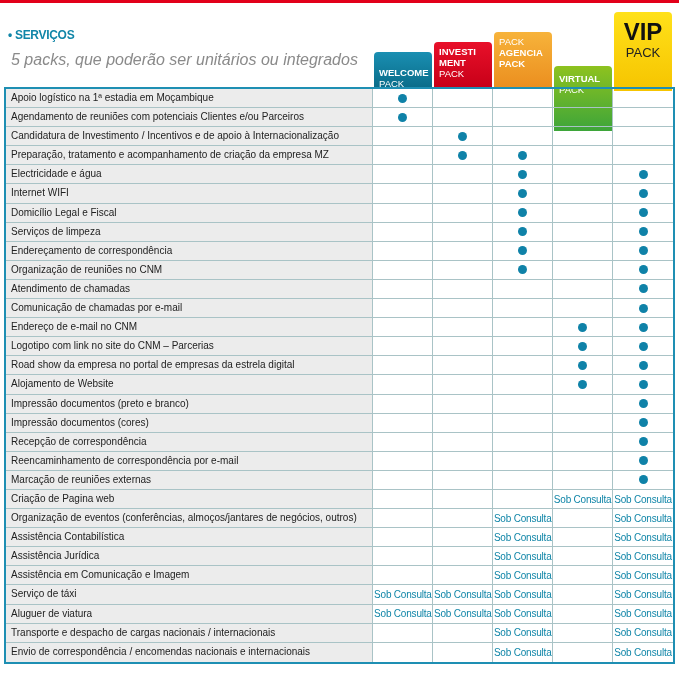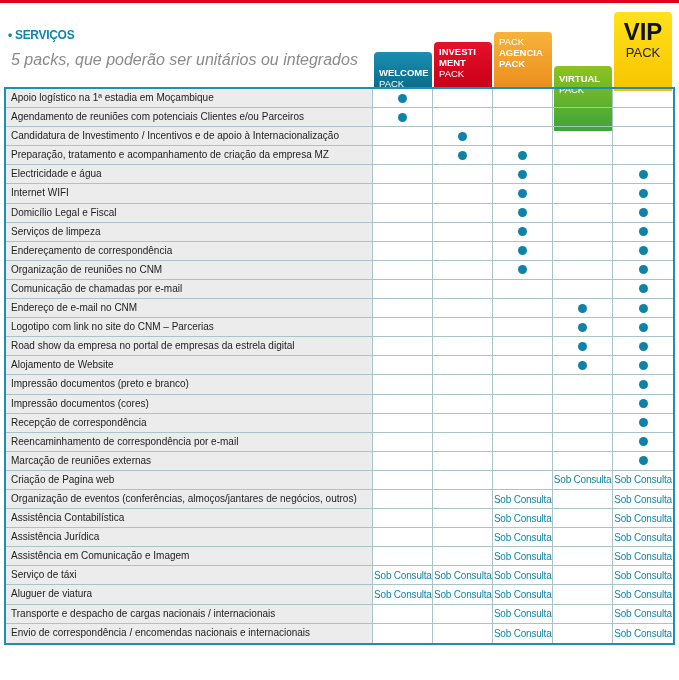--- a/index.html
+++ b/index.html
@@ -168,20 +168,30 @@
       <div class="cell"></div>
       <div class="cell">
         <span class="dot"></span>
       </div>
       <div class="cell"></div>
       <div class="cell">
         <span class="dot"></span>
       </div>
     </div>
     <div class="row">
+      <div class="label">Atendimento de chamadas</div>
+      <div class="cell"></div>
+      <div class="cell"></div>
+      <div class="cell"></div>
+      <div class="cell"></div>
+      <div class="cell">
+        <span class="dot"></span>
+      </div>
+    </div>
+    <div class="row">
       <div class="label">Comunicação de chamadas por e-mail</div>
       <div class="cell"></div>
       <div class="cell"></div>
       <div class="cell"></div>
       <div class="cell"></div>
       <div class="cell">
         <span class="dot"></span>
       </div>
     </div>
     <div class="row">

